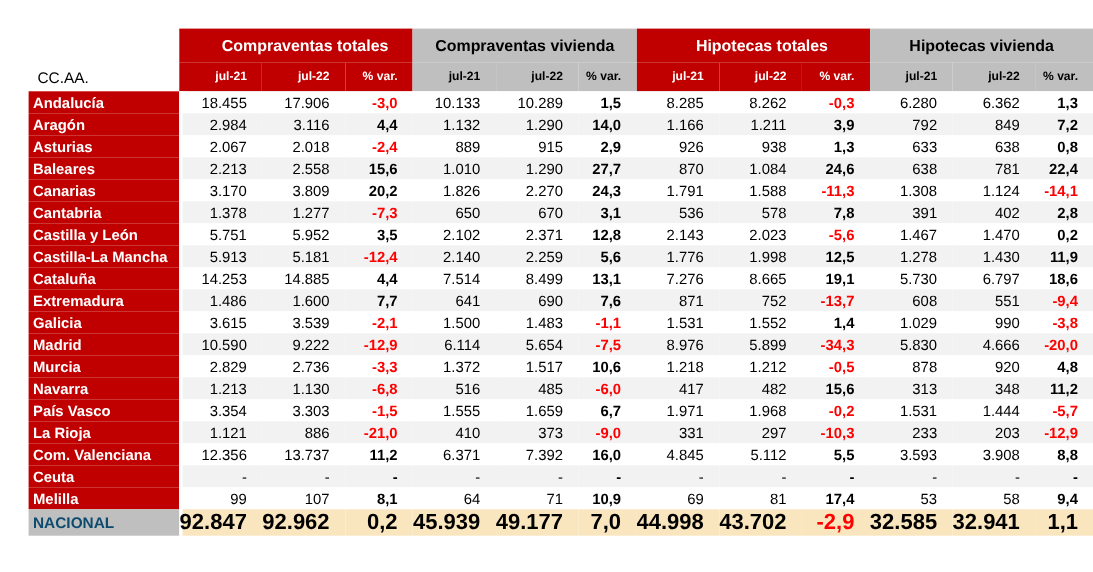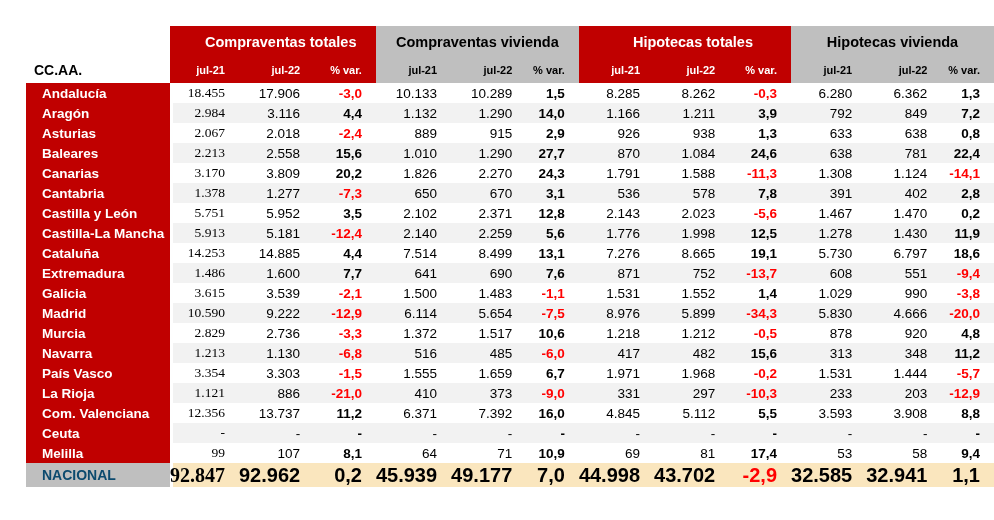--- a/index.html
+++ b/index.html
@@ -12,26 +12,26 @@
   table.stats{
     position:absolute;left:26px;top:26px;
     border-collapse:separate;border-spacing:0;table-layout:fixed;
   }
   th,td{padding:0;margin:0;white-space:nowrap;overflow:hidden;}
   
   th.group{height:31px;font-size:14.5px;font-weight:bold;text-align:center;vertical-align:middle;}
   .g-red{background:var(--red);color:#fff;padding-left:16px;}
   .g-gray{background:var(--gray);color:#000;}
   tr.subheads th{height:26px;font-size:11px;font-weight:bold;text-align:right;padding-right:14px;vertical-align:middle;}
-  th.corner{background:#fff;color:#000;text-align:left;vertical-align:bottom;font-size:14px;font-weight:bold;padding:0 0 5px 8px;}
+  th.corner{background:#fff;color:#000;text-align:left;vertical-align:bottom;font-size:14px;font-weight:normal;padding:0 0 5px 8px;}
   
-  tbody th.rowlabel{background:var(--red);color:#fff;font-size:13.5px;font-weight:bold;text-align:left;padding-left:16px;vertical-align:middle;height:20px;}
+  tbody th.rowlabel{background:var(--red);color:#fff;font-size:13.5px;font-weight:bold;text-align:left;padding-left:4px;vertical-align:middle;height:20px;}
   tbody td{height:20px;font-size:13.5px;text-align:right;padding-right:14px;vertical-align:middle;background:#fff;}
   tr.stripe td{background:var(--stripe);}
-  td.first{box-shadow:inset 3px 0 0 #fff;font-family:Liberation Serif, serif;}
+  td.first{box-shadow:inset 3px 0 0 #fff;}
   td.pct{font-weight:bold;}
   td.neg{color:var(--neg);}
   tr.total th.rowlabel{background:var(--gray);color:#0c4a6e;font-size:14px;height:24px;}
   tr.total td{background:var(--cream);font-weight:bold;font-size:20px;height:24px;}
 </style>
 </head>
 <body>
 
 <div class="canvas">
   <table class="stats">

